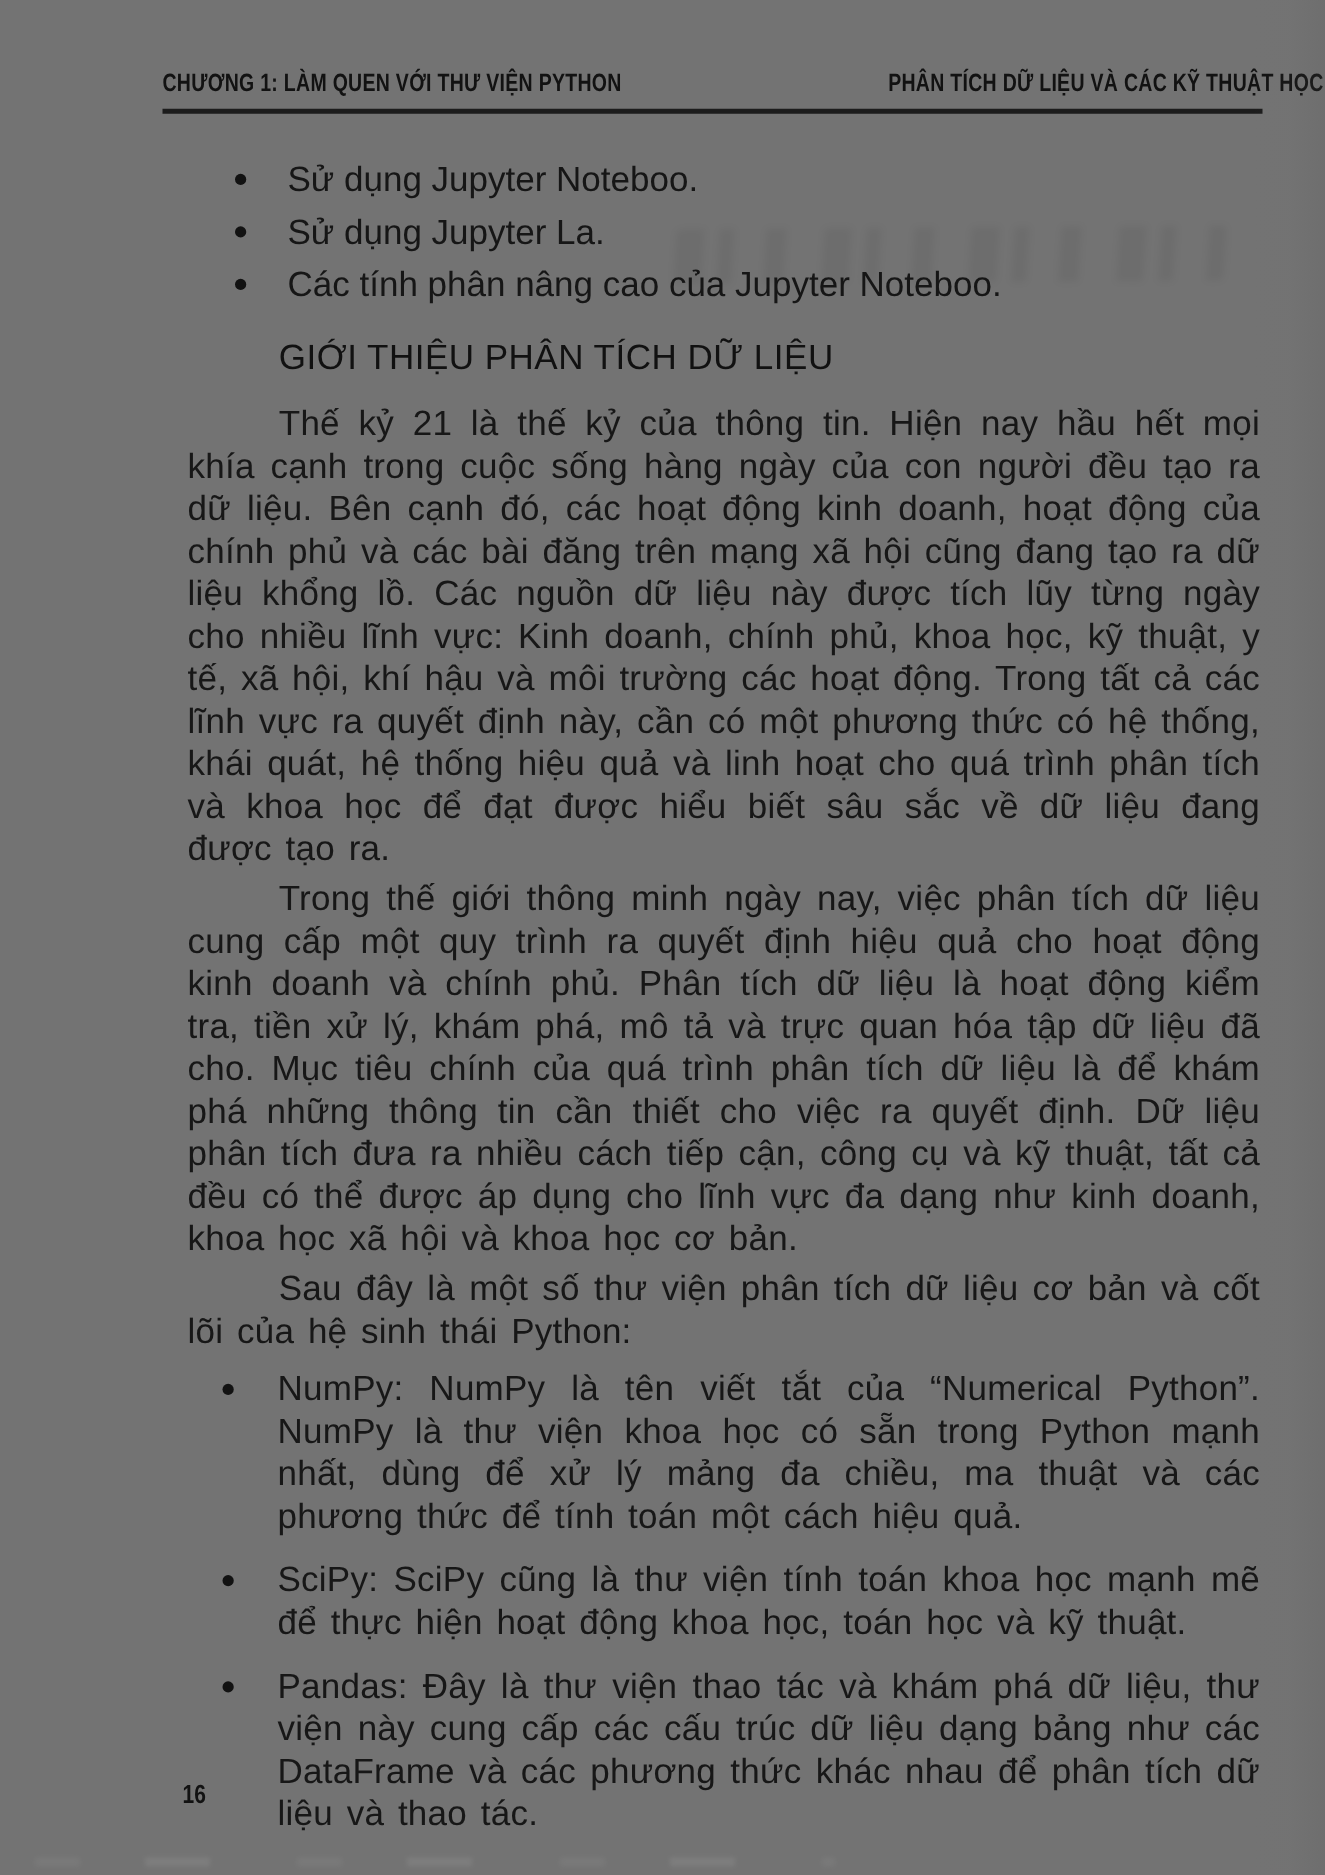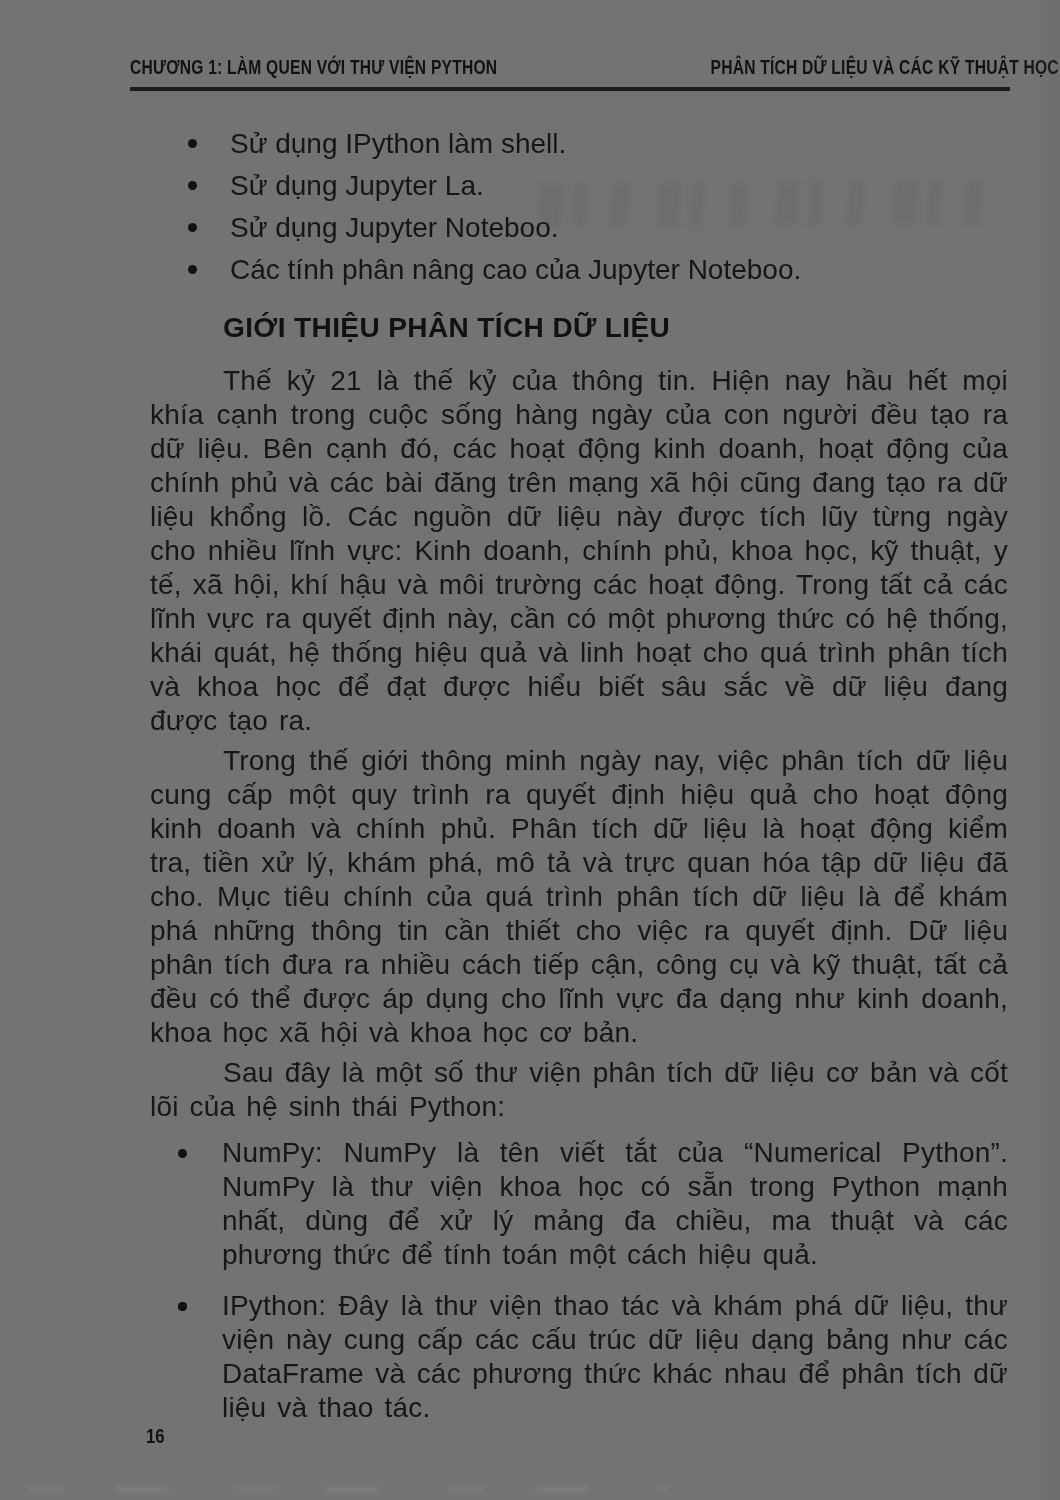--- a/index.html
+++ b/index.html
@@ -58,21 +58,21 @@
     width: 9px;
     height: 9px;
     border-radius: 50%;
     background: #121212;
   }
 
   
   .section-heading {
     margin: 26px 52px 0 223px;
     font-size: 28px;
-    font-weight: 700;
+    font-weight: 400;
     letter-spacing: .4px;
     color: #111;
   }
 
   
   .body-p {
     margin: 20px 52px 0 150px;
     font-size: 28px;
     line-height: 34px;
     text-align: justify;
@@ -164,53 +164,50 @@
   <div class="bleed-artifact"></div>
 
   <header class="running-header">
     <span class="rh-title rh-left">CHƯƠNG 1: LÀM QUEN VỚI THƯ VIỆN PYTHON</span>
     <span class="rh-title rh-right">PHÂN TÍCH DỮ LIỆU VÀ CÁC KỸ THUẬT HỌC MÁY</span>
   </header>
 
   <ul class="intro-list">
     <li>
       <span class="dot"></span>
-      <span>Sử dụng IPython làm shell.</span>
+      <span>Sử dụng Jupyter Noteboo.</span>
     </li>
     <li>
       <span class="dot"></span>
       <span>Sử dụng Jupyter La.</span>
-    </li>
-    <li>
-      <span class="dot"></span>
-      <span>Sử dụng Jupyter Noteboo.</span>
     </li>
     <li>
       <span class="dot"></span>
       <span>Các tính phân nâng cao của Jupyter Noteboo.</span>
     </li>
   </ul>
 
   <h2 class="section-heading">GIỚI THIỆU PHÂN TÍCH DỮ LIỆU</h2>
 
   <p class="body-p">Thế kỷ 21 là thế kỷ của thông tin. Hiện nay hầu hết mọi khía cạnh trong cuộc sống hàng ngày của con người đều tạo ra dữ liệu. Bên cạnh đó, các hoạt động kinh doanh, hoạt động của chính phủ và các bài đăng trên mạng xã hội cũng đang tạo ra dữ liệu khổng lồ. Các nguồn dữ liệu này được tích lũy từng ngày cho nhiều lĩnh vực: Kinh doanh, chính phủ, khoa học, kỹ thuật, y tế, xã hội, khí hậu và môi trường các hoạt động. Trong tất cả các lĩnh vực ra quyết định này, cần có một phương thức có hệ thống, khái quát, hệ thống hiệu quả và linh hoạt cho quá trình phân tích và khoa học để đạt được hiểu biết sâu sắc về dữ liệu đang được tạo ra.</p>
   <p class="body-p">Trong thế giới thông minh ngày nay, việc phân tích dữ liệu cung cấp một quy trình ra quyết định hiệu quả cho hoạt động kinh doanh và chính phủ. Phân tích dữ liệu là hoạt động kiểm tra, tiền xử lý, khám phá, mô tả và trực quan hóa tập dữ liệu đã cho. Mục tiêu chính của quá trình phân tích dữ liệu là để khám phá những thông tin cần thiết cho việc ra quyết định. Dữ liệu phân tích đưa ra nhiều cách tiếp cận, công cụ và kỹ thuật, tất cả đều có thể được áp dụng cho lĩnh vực đa dạng như kinh doanh, khoa học xã hội và khoa học cơ bản.</p>
   <p class="body-p">Sau đây là một số thư viện phân tích dữ liệu cơ bản và cốt lõi của hệ sinh thái Python:</p>
 
   <ul class="lib-list">
     <li>
       <span class="dot"></span>
       <span><span class="b">NumPy</span><span>: NumPy là tên viết tắt của “Numerical Python”. </span><span class="b">NumPy</span><span> là thư viện khoa học có sẵn trong Python mạnh nhất, dùng để xử lý mảng đa chiều, ma thuật và các phương thức để tính toán một cách hiệu quả.</span></span>
     </li>
     <li>
       <span class="dot"></span>
-    </li>
-    <li>
-      <span class="dot"></span>
-      <span><span class="b">IPython</span><span>: Đây là thư viện thao tác và khám phá dữ liệu, thư viện này cung cấp các cấu trúc dữ liệu dạng bảng như các DataFrame và các phương thức khác nhau để phân tích dữ liệu và thao tác.</span></span>
+      <span><span class="b">SciPy</span><span>: SciPy cũng là thư viện tính toán khoa học mạnh mẽ để thực hiện hoạt động khoa học, toán học và kỹ thuật.</span></span>
+    </li>
+    <li>
+      <span class="dot"></span>
+      <span><span class="b">Pandas</span><span>: Đây là thư viện thao tác và khám phá dữ liệu, thư viện này cung cấp các cấu trúc dữ liệu dạng bảng như các DataFrame và các phương thức khác nhau để phân tích dữ liệu và thao tác.</span></span>
     </li>
   </ul>
 
   <div class="page-number">16</div>
 
   <div class="bottom-smudge"></div>
   <div class="edge-shadow"></div>
 
 </div>
 

